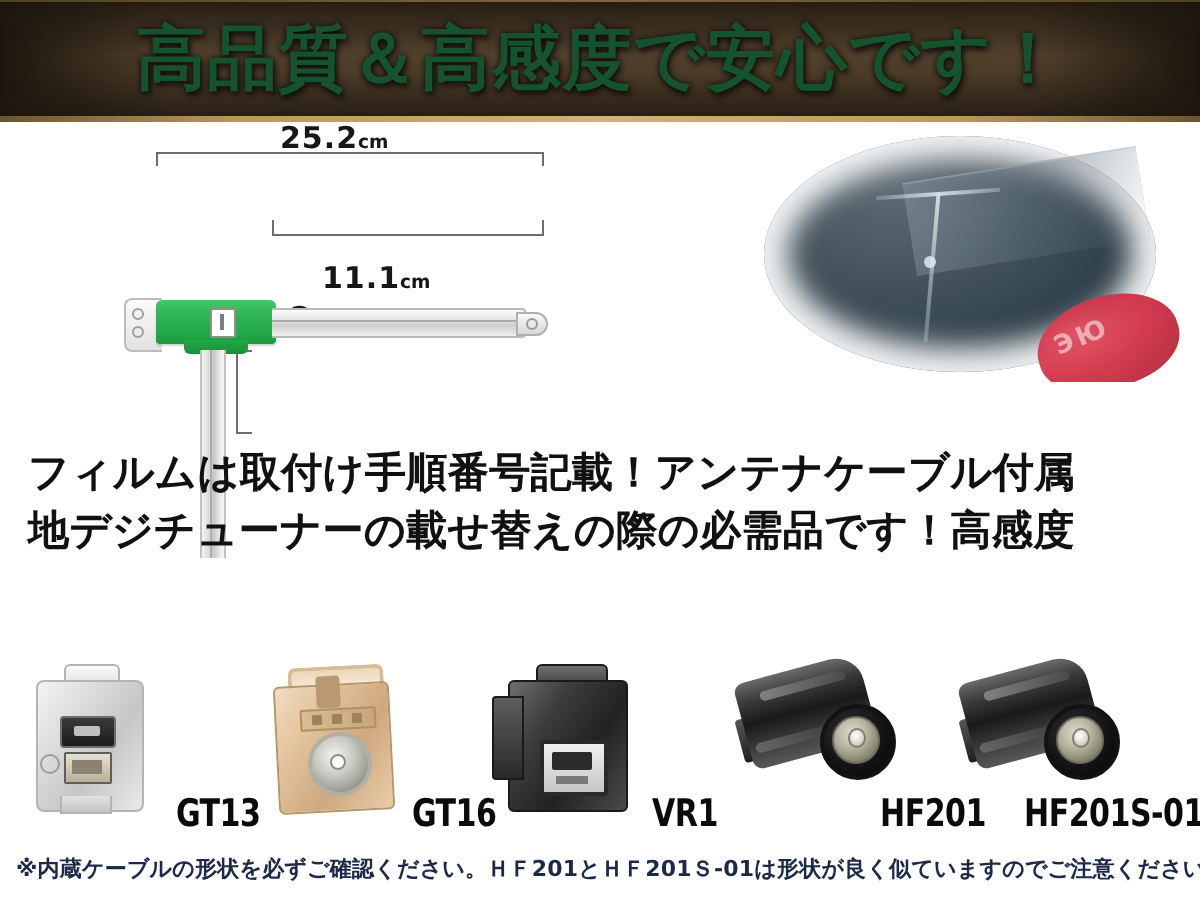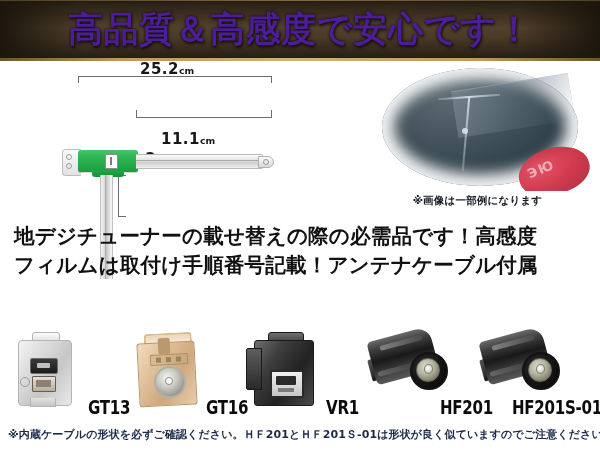--- a/index.html
+++ b/index.html
@@ -27,21 +27,21 @@
     background:linear-gradient(to right,#6a5530 0%,#b99a5a 20%,#cdb375 50%,#b99a5a 80%,#6a5530 100%);
   }
   .banner-gold-top{
     position:absolute;left:0;top:0;width:600px;height:1px;
     background:linear-gradient(to right,#5a4829 0%,#8e7645 50%,#5a4829 100%);
     opacity:.85;
   }
   .banner-title{
     position:absolute;left:0;top:0;width:600px;height:58px;
     display:flex;align-items:center;justify-content:center;
-    color:#4c1d95;font-weight:bold;font-size:35px;letter-spacing:.5px;
+    color:#14532d;font-weight:bold;font-size:35px;letter-spacing:.5px;
     text-shadow:0 0 3px rgba(0,0,0,.75),1px 2px 3px rgba(0,0,0,.6);
     white-space:nowrap;
   }
 
   
   .diagram{position:absolute;left:0;top:62px;width:355px;height:155px;}
 
   .dim-line{position:absolute;}
   .dim-line .bar{position:absolute;left:0;top:0;height:1px;background:#6d6d6d;width:100%;}
   .dim-line .tick-l,.dim-line .tick-r{position:absolute;top:0;width:1px;height:7px;background:#6d6d6d;}
@@ -352,25 +352,24 @@
   <div class="photo">
     <div class="photo-oval"></div>
     <div class="photo-glassedge"></div>
     <div class="ant-h"></div>
     <div class="ant-v"></div>
     <div class="ant-node"></div>
     <div class="photo-red">
       <div class="photo-red-txt">ЭЮ</div>
     </div>
   </div>
-  <div class="photo-caption">※画像は一部例になります</div>
 
   <div class="desc">
+    <p>フィルムは取付け手順番号記載！アンテナケーブル付属</p>
     <p>地デジチューナーの載せ替えの際の必需品です！高感度</p>
-    <p>フィルムは取付け手順番号記載！アンテナケーブル付属</p>
   </div>
 
   <div class="conn-row">
 
     <div class="conn c-gt13">
       <div class="neck"></div>
         <div class="body"></div>
       <div class="port1">
           <i></i>
         </div>

